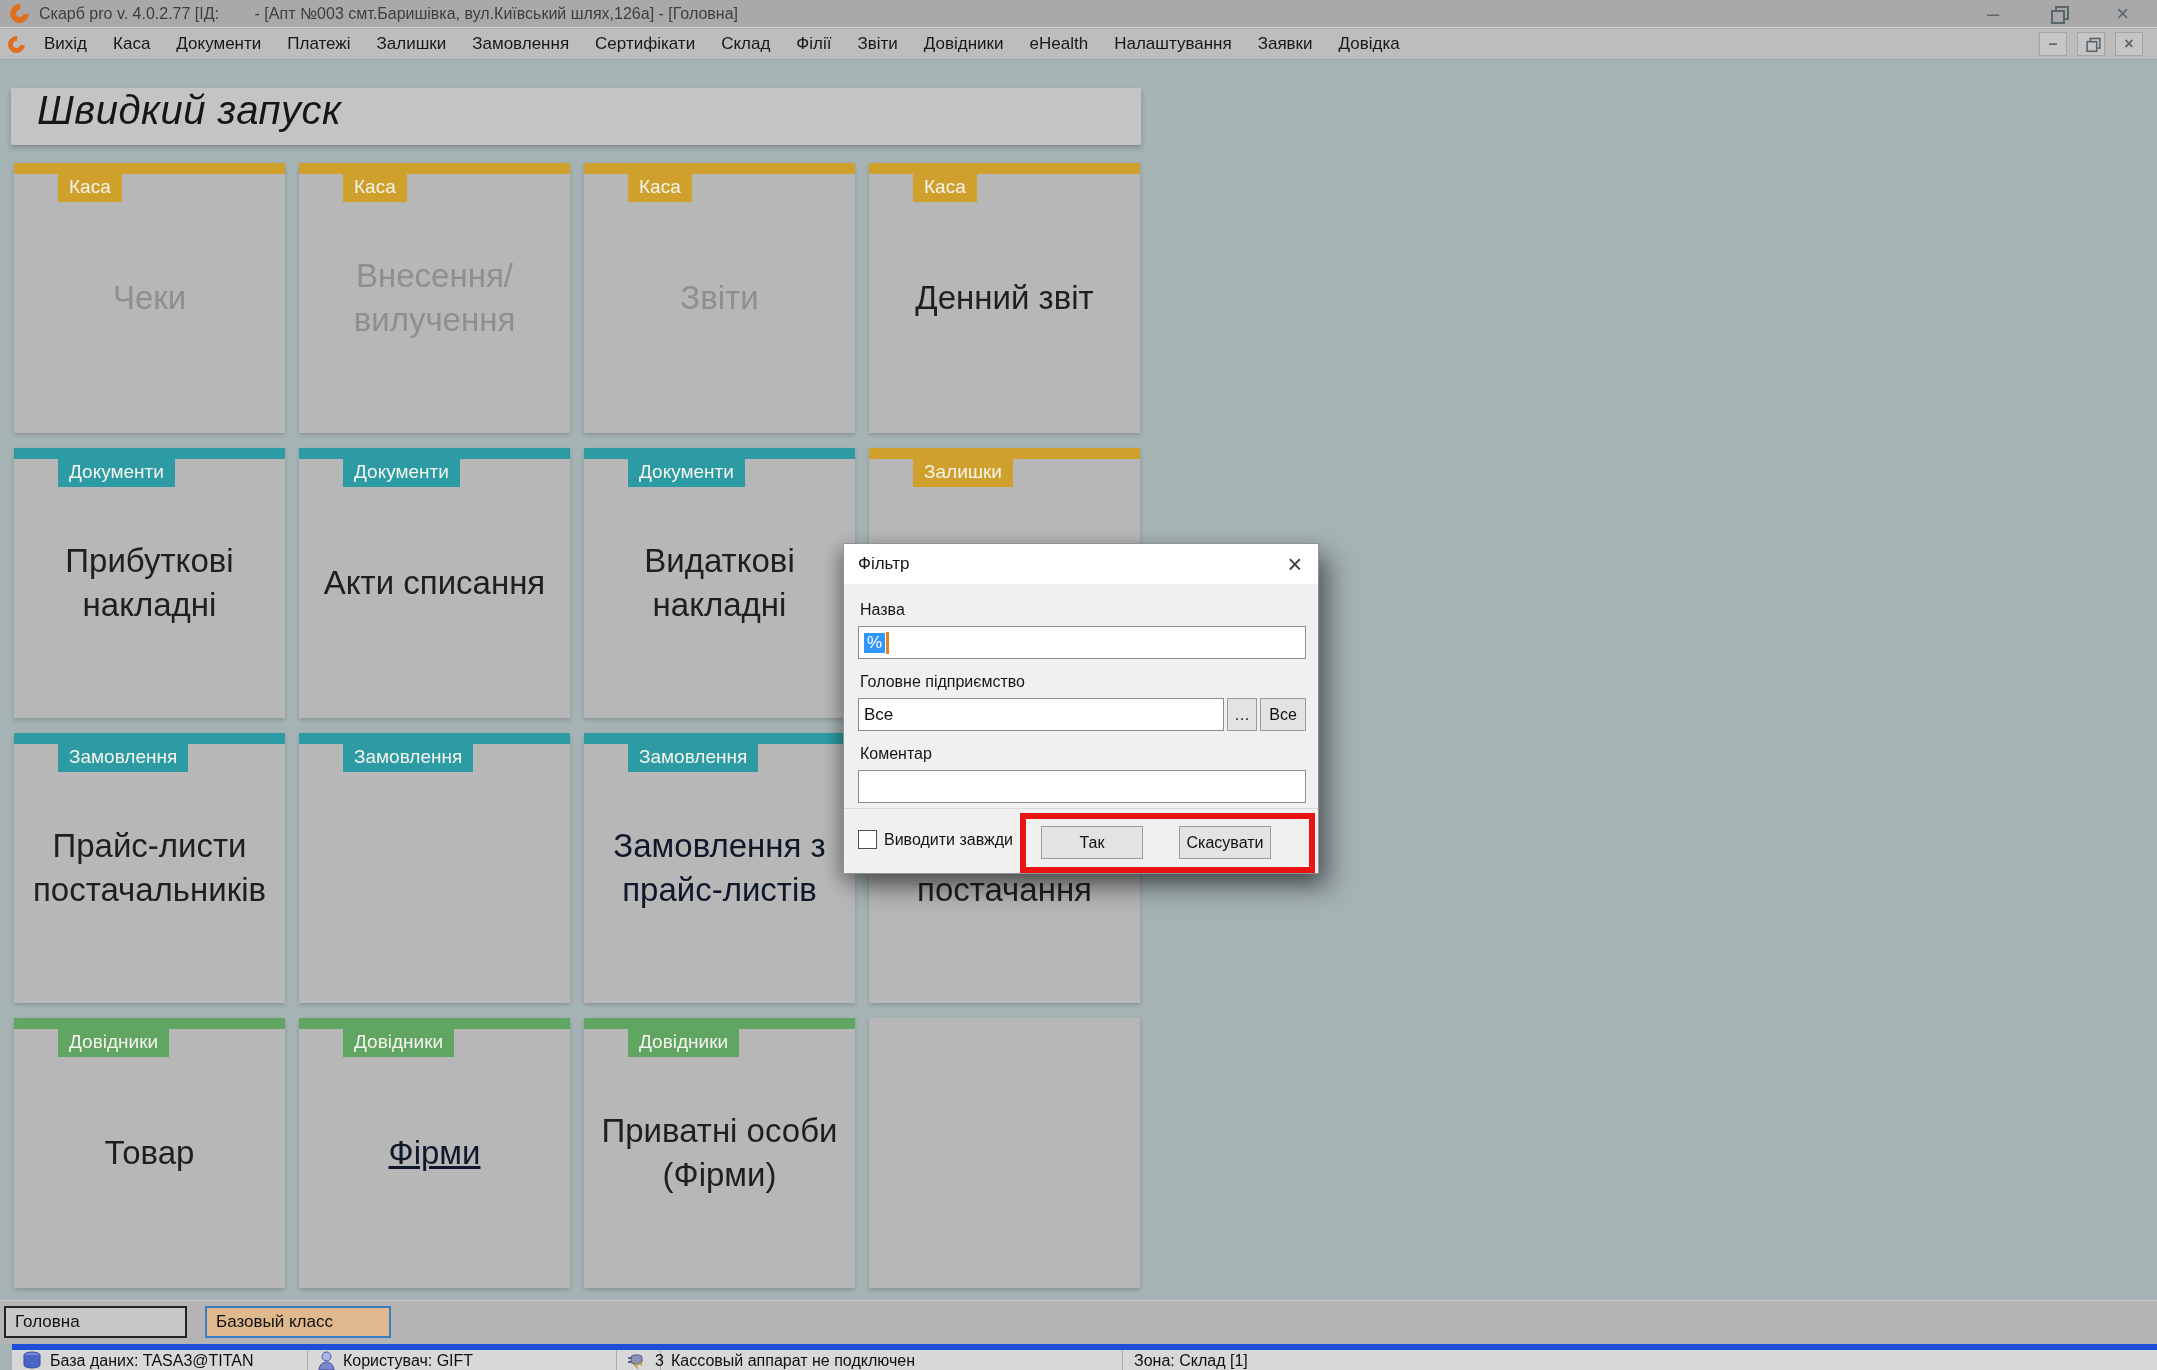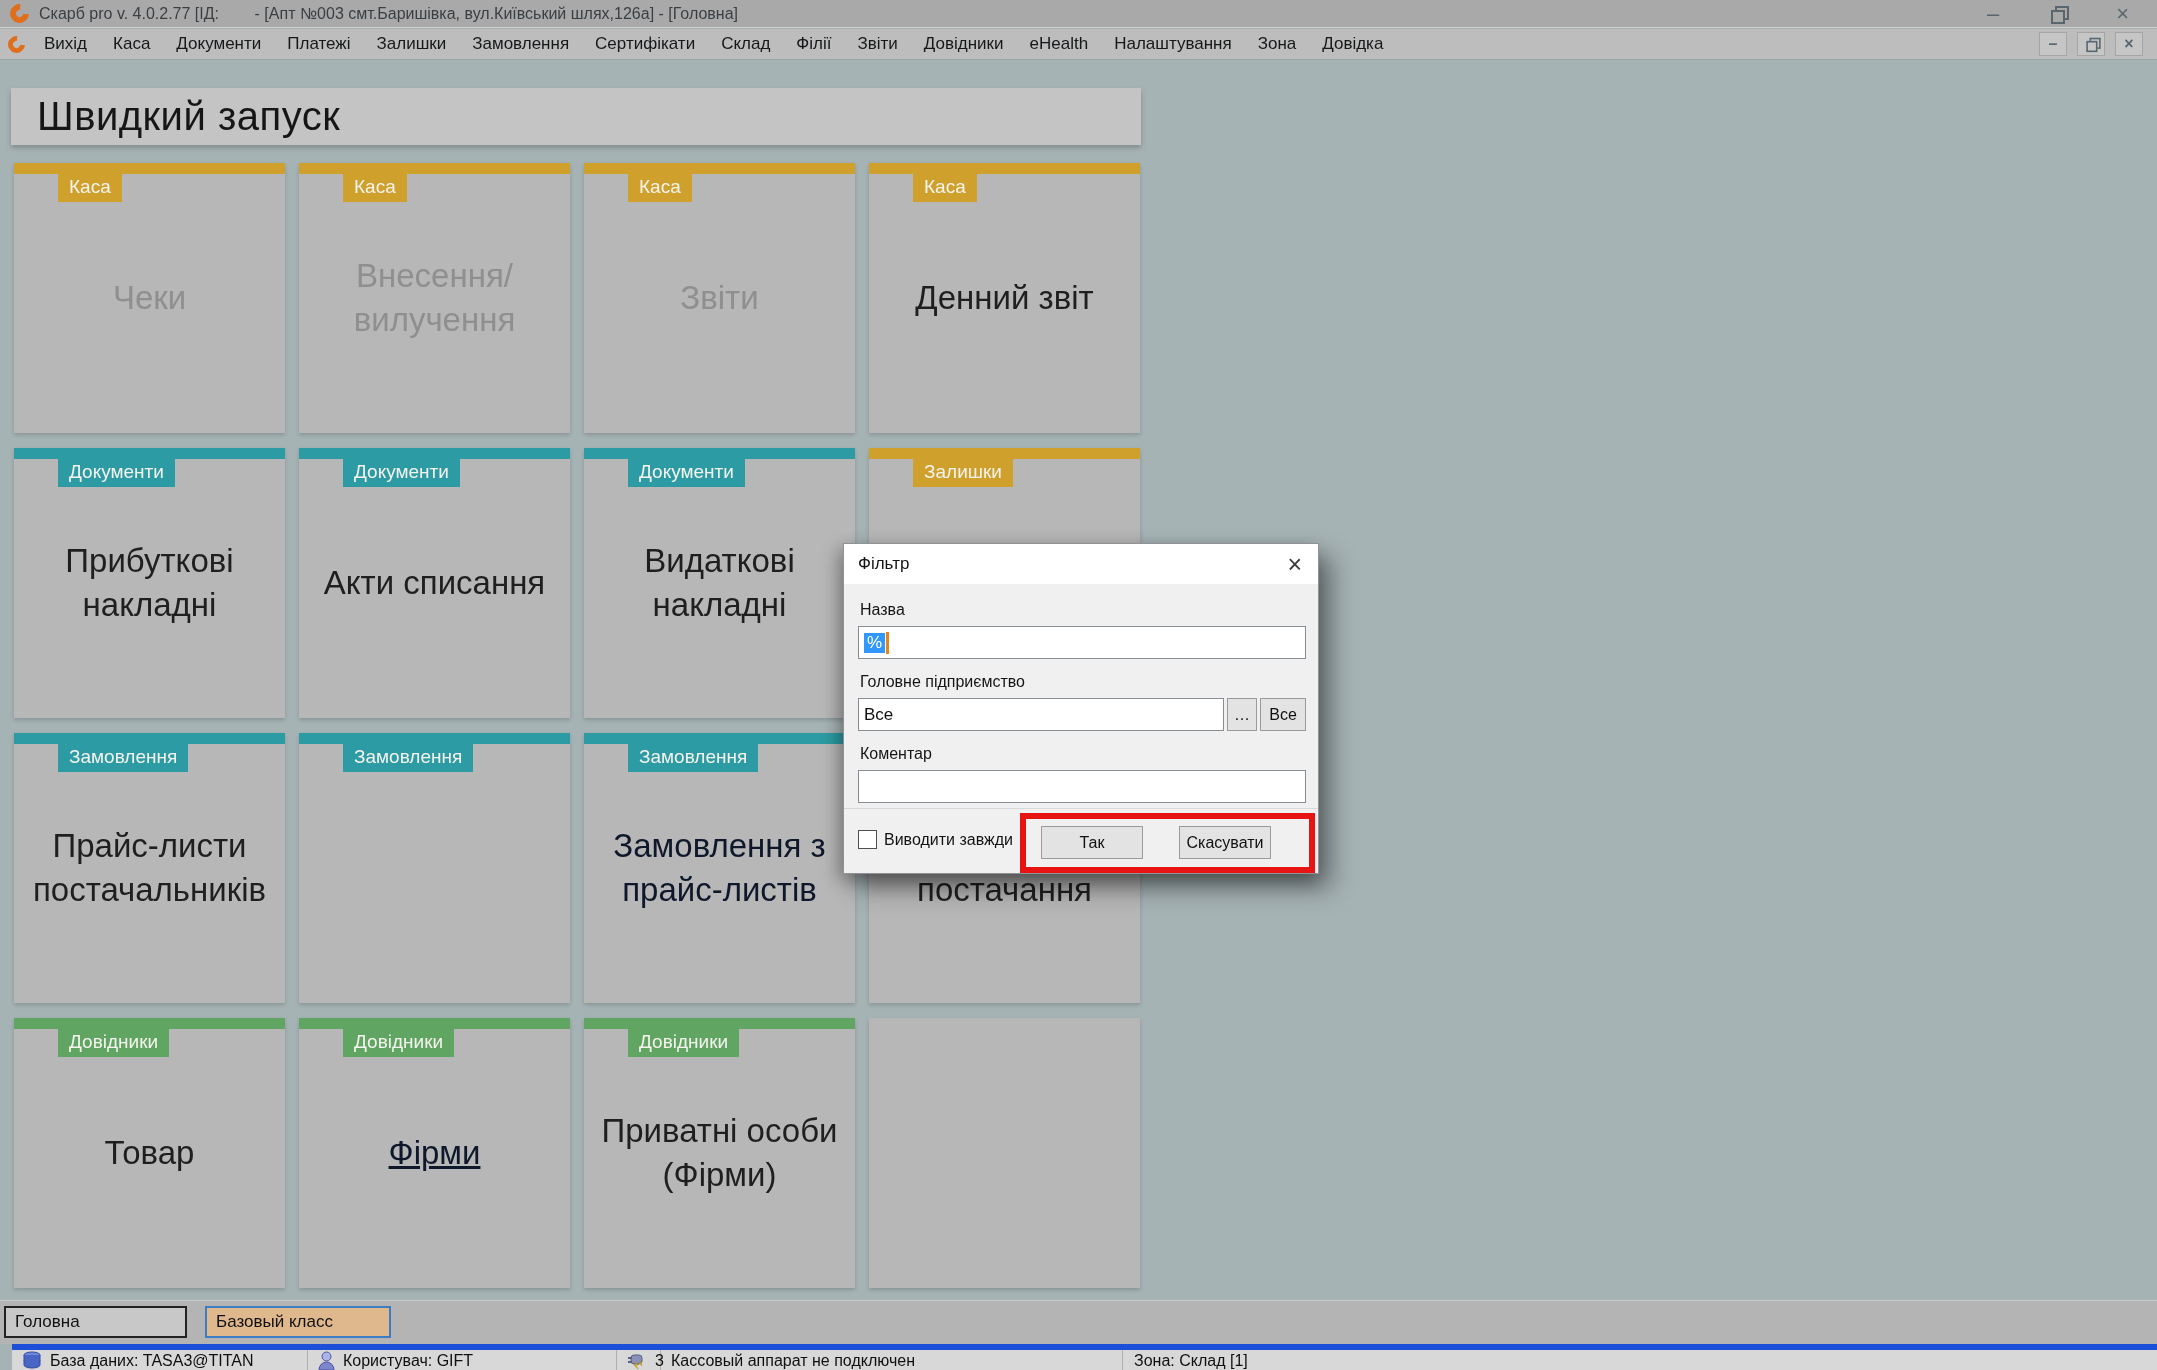--- a/index.html
+++ b/index.html
@@ -25,21 +25,21 @@
   .menubar .logo { width:17px; height:17px; border-width:5px; }
   .menu-items { display:flex; align-items:center; margin-left:6px; }
   .menu-item { font-size:17px; color:#17181a; padding:4px 13px; cursor:default; }
   .menu-controls { margin-left:auto; display:flex; align-items:center; gap:10px; padding-right:6px; }
   .mc { width:28px; height:24px; display:flex; align-items:center; justify-content:center;
         background:#c6c6c6; border:1px solid #a5a5a5; color:#5a666e; font-size:16px; font-weight:bold; }
   .mc .ico-restore { transform:scale(.8); --bar-bg:#c6c6c6; }
 
   
   .panel-header { position:absolute; left:11px; top:88px; width:1130px; height:57px; background:#c3c4c3;
-                  box-shadow:0 3px 5px rgba(0,0,0,.22); display:flex; align-items:center; }
+                  box-shadow:0 3px 5px rgba(0,0,0,.22); display:flex; align-items:flex-start;font-style:italic; }
   .panel-header span { font-size:40px; color:#161616; margin-left:26px; letter-spacing:.5px; }
 
   
   .tile-grid { position:absolute; left:14px; top:163px; display:grid;
                grid-template-columns:repeat(4,271px); grid-auto-rows:270px; column-gap:14px; row-gap:15px; }
   .tile { position:relative; background:#b6b7b6; box-shadow:0 2px 4px rgba(0,0,0,.18); }
   .tile-bar { height:11px; }
   .tile-badge { display:inline-block; margin-left:44px; padding:2px 11px 4px; font-size:19px; color:#f5f3ee; }
   .tile-label { position:absolute; left:10px; right:10px; top:50%; transform:translateY(-50%);
                 text-align:center; font-size:33px; line-height:44px; overflow-wrap:break-word; }
@@ -118,21 +118,21 @@
         <span class="menu-item">Платежі</span>
         <span class="menu-item">Залишки</span>
         <span class="menu-item">Замовлення</span>
         <span class="menu-item">Сертифікати</span>
         <span class="menu-item">Склад</span>
         <span class="menu-item">Філії</span>
         <span class="menu-item">Звіти</span>
         <span class="menu-item">Довідники</span>
         <span class="menu-item">eHealth</span>
         <span class="menu-item">Налаштування</span>
-        <span class="menu-item">Зона</span>
+        <span class="menu-item">Заявки</span>
         <span class="menu-item">Довідка</span>
       </nav>
     <span class="menu-controls">
       <span class="mc">–</span>
       <span class="mc">
           <span class="ico-restore"></span>
         </span>
       <span class="mc">×</span>
     </span>
   </div>

